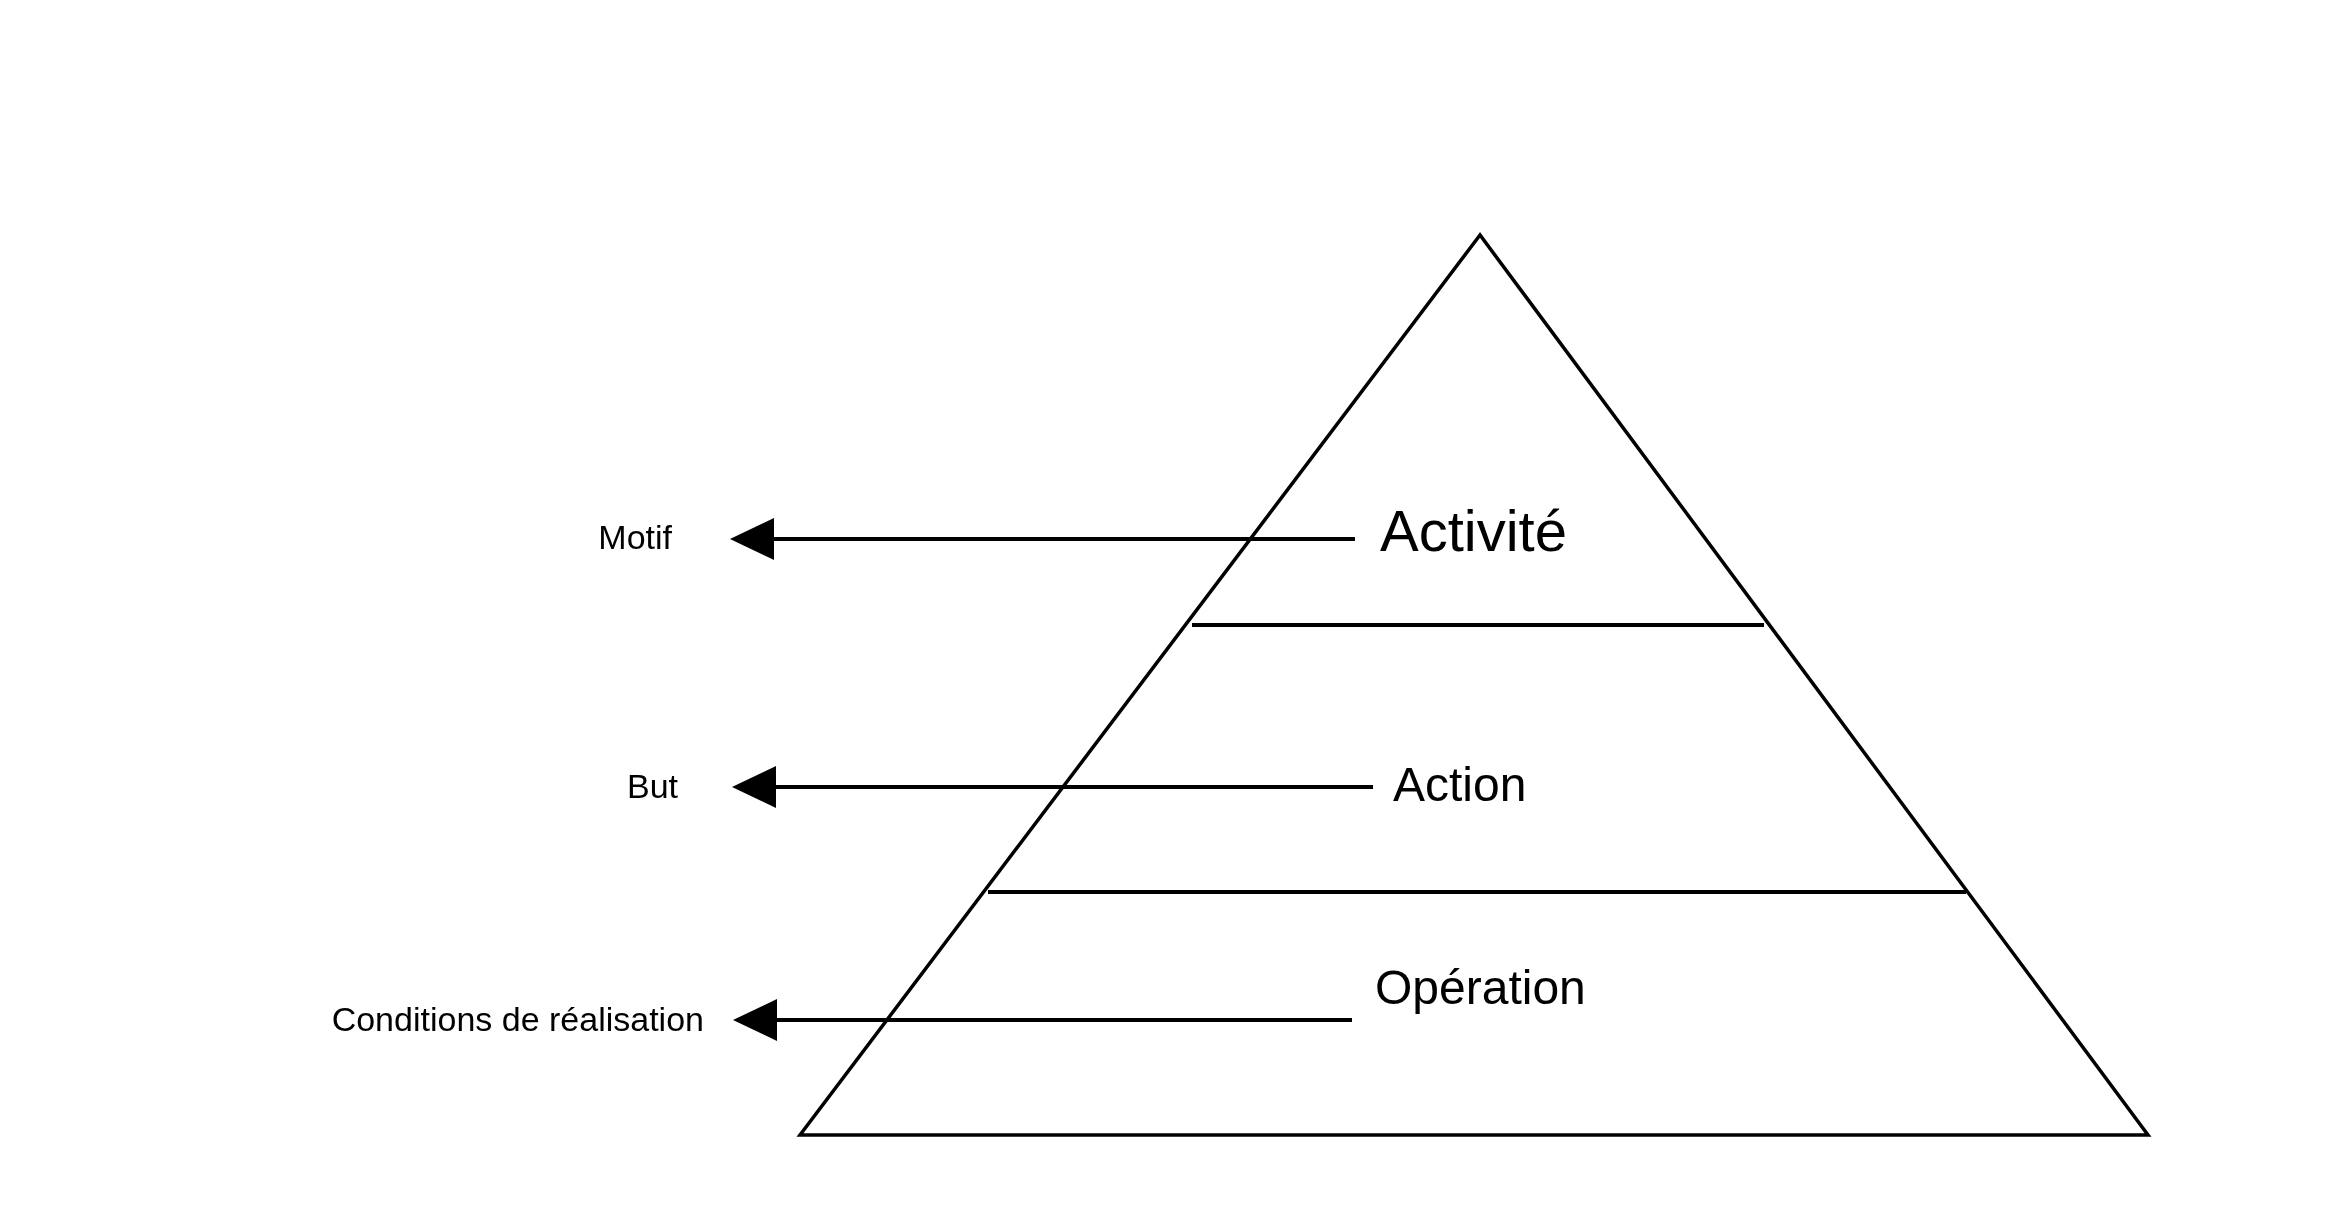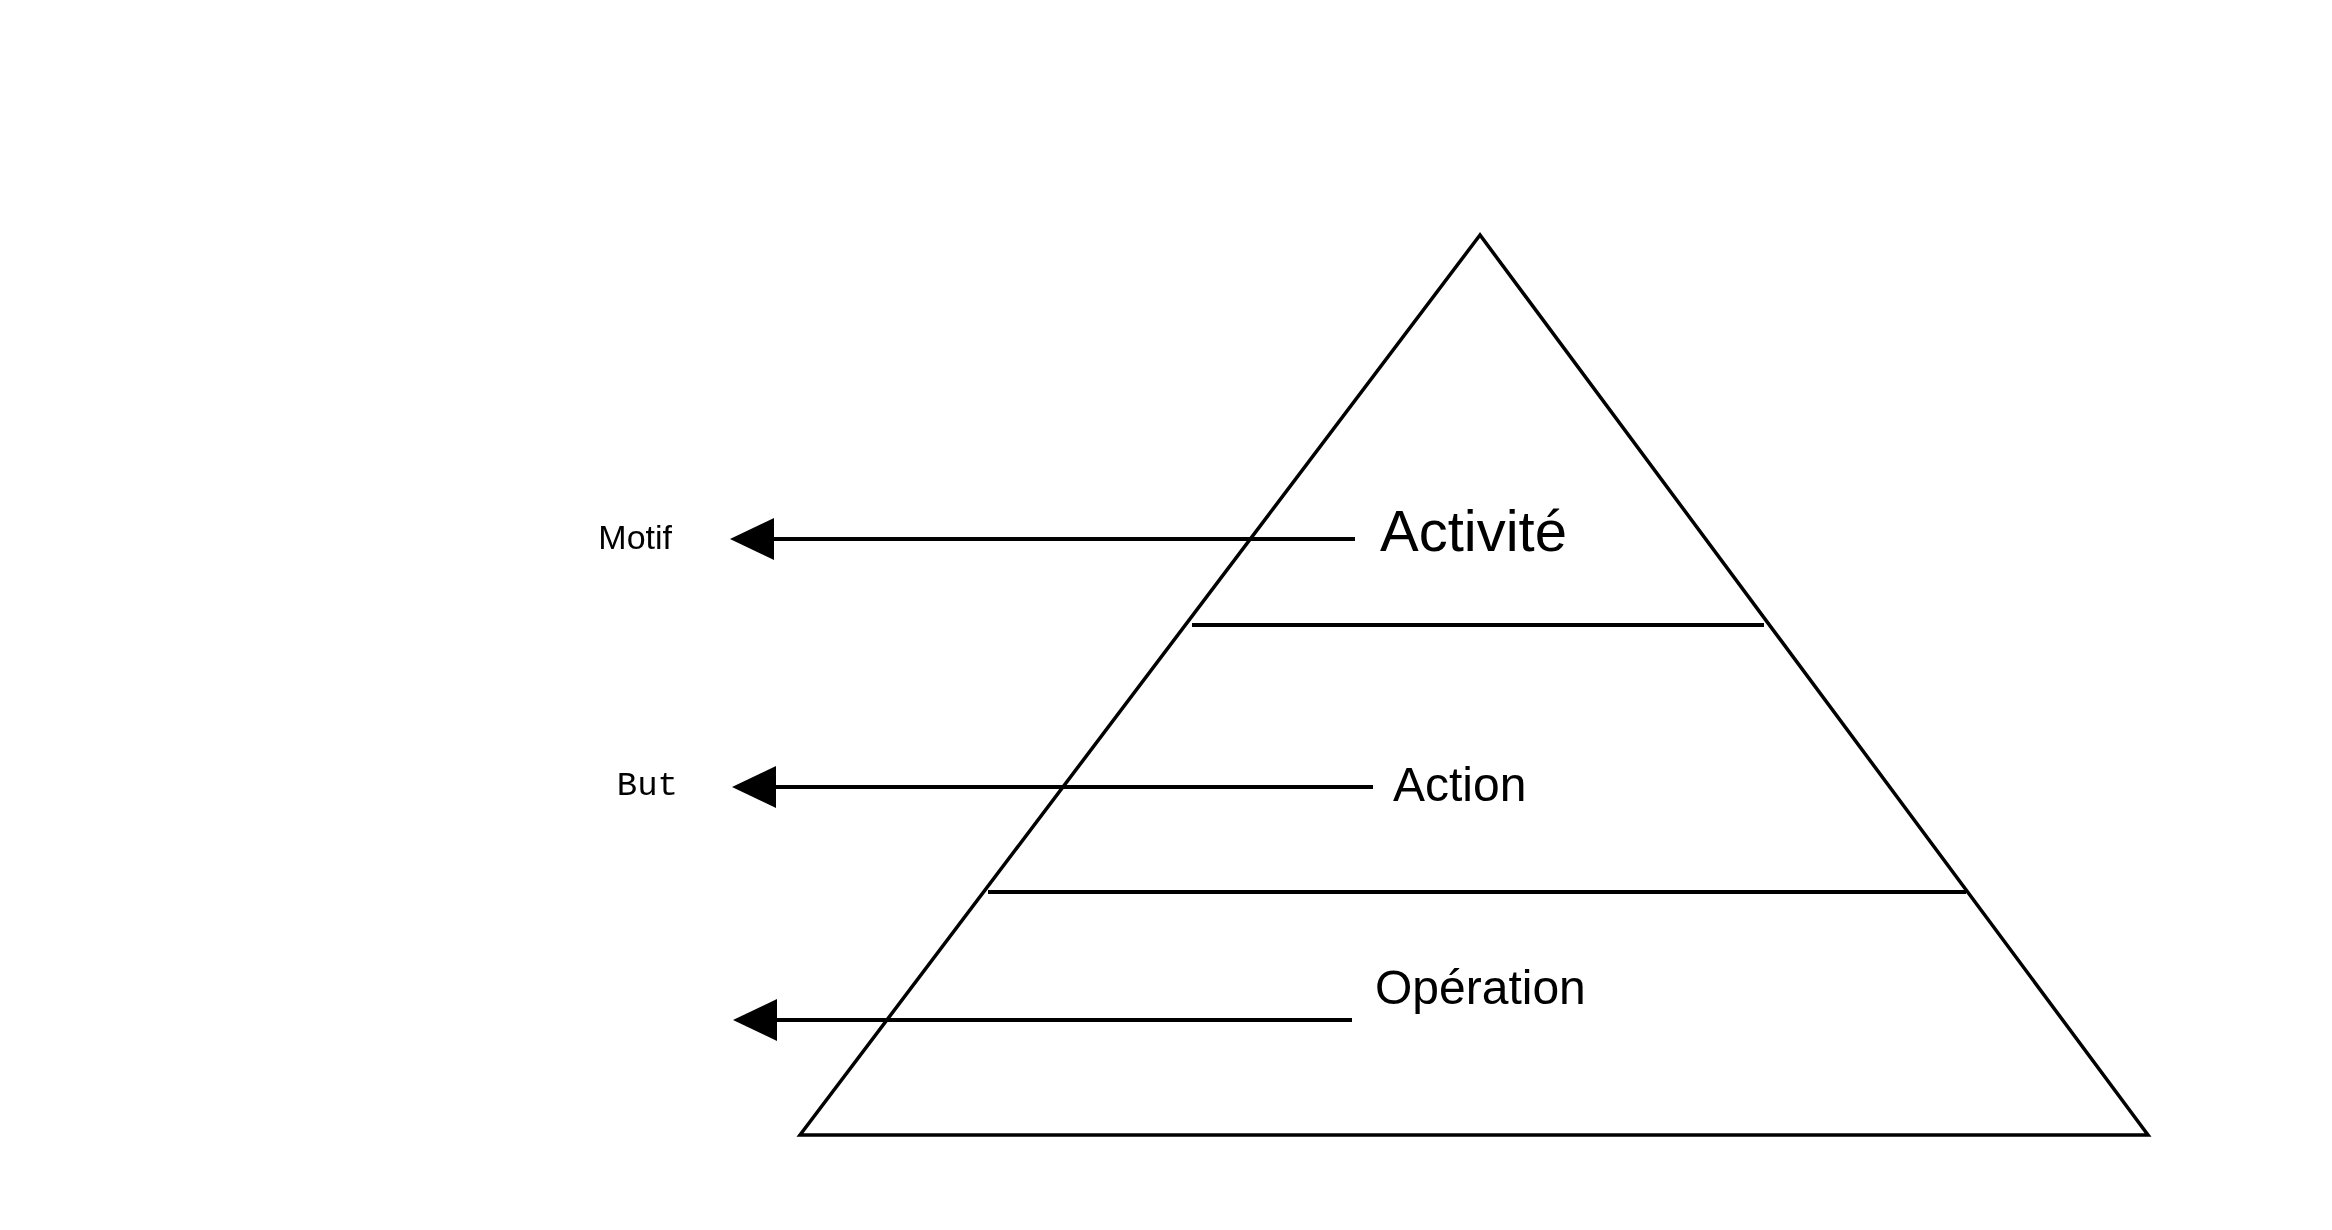--- a/index.html
+++ b/index.html
@@ -65,16 +65,17 @@
   </svg>
 
   <div class="label big" style="left:1380px; top:531px;">Activité</div>
 
   <div class="label" style="left:1393px; top:785px;">Action</div>
 
   <div class="label" style="left:1375px; top:988px;text-align:right;">Opération</div>
 
   <div class="anno" style="width:672px; top:537px;">Motif</div>
 
-  <div class="anno" style="width:678px; top:786px;font-family:Liberation Mono, monospace;">But</div>
+  <div class="anno" style="width:678px; top:786px;">But</div>
 
+  <div class="anno" style="width:704px; top:1019px;">Conditions de réalisation</div>
 
 </div>
 
 </body></html>

